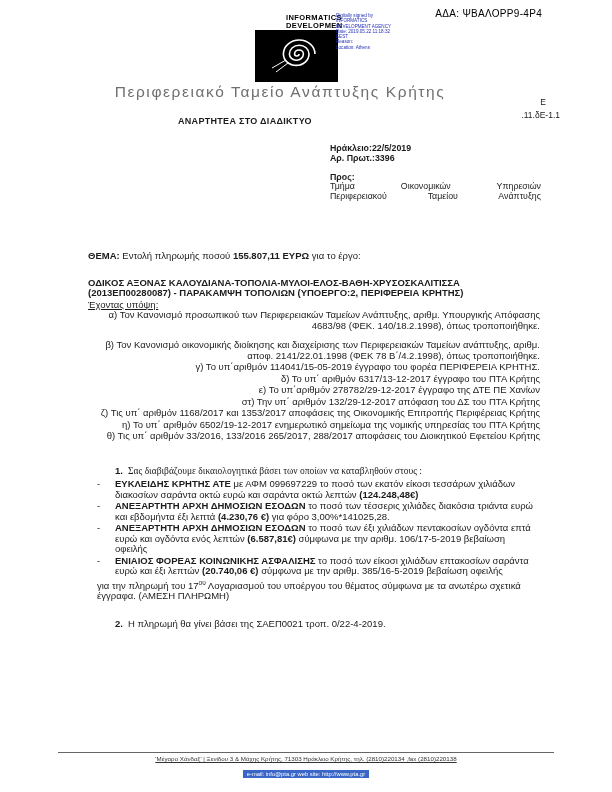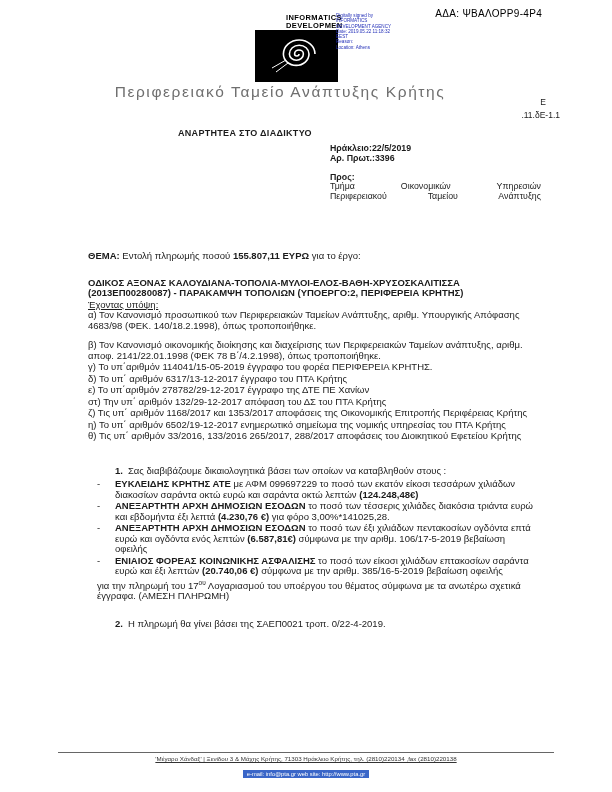--- a/index.html
+++ b/index.html
@@ -9,37 +9,37 @@
   }
   
   .ada{position:absolute;top:8px;right:70px;font-size:10px;letter-spacing:.3px;color:#000;}
   .stamp-name{position:absolute;top:14px;left:286px;font-size:7.5px;font-weight:bold;line-height:8px;color:#000;letter-spacing:.4px;}
   .stamp-details{position:absolute;top:13px;left:336px;width:78px;font-size:4.6px;line-height:5.3px;color:#2430b8;white-space:pre-line;z-index:3;}
   .logo-box{position:absolute;top:30px;left:255px;width:83px;height:52px;background:#000;display:flex;align-items:center;justify-content:center;z-index:1;}
   .org-title{position:absolute;top:83px;left:0;width:100%;text-align:center;transform:translateX(-26px);
     font-size:15.5px;letter-spacing:1.6px;color:#6f6f6f;}
   .ref-top{position:absolute;top:97px;right:66px;font-size:8.5px;}
   .ref-bottom{position:absolute;top:110px;right:52px;font-size:8.5px;}
-  .anartitea{position:absolute;top:128px;left:178px;font-size:9px;font-weight:bold;letter-spacing:.3px;}
+  .anartitea{position:absolute;top:116px;left:178px;font-size:9px;font-weight:bold;letter-spacing:.3px;}
   
   .sender{position:absolute;top:144px;left:88px;font-size:8.8px;line-height:9.8px;}
   .meta{position:absolute;top:144px;left:330px;width:211px;font-size:8.8px;line-height:9.8px;}
   .meta .b{font-weight:bold;}
   .meta .gap{height:9px;}
   .justify-line{text-align:justify;text-align-last:justify;}
   
   .doc-body{position:absolute;top:251px;left:88px;width:452px;font-size:9.5px;line-height:10.5px;}
   .subject b{font-weight:bold;}
   .project{font-weight:bold;margin-top:16px;}
   .considering-heading{text-decoration:underline;margin-top:1px;}
-  .c-item{margin:0 0 1px 0;}
+  .c-item{margin:0 0 1px 0;text-align:right;}
   .c-item.sp{margin-bottom:9px;}
   .num-row{display:flex;margin-top:24px;}
   .num-row .num{width:13px;margin-left:27px;flex:none;font-weight:bold;}
-  .num-row .txt{flex:1;}
+  .num-row .txt{flex:1;font-family:Liberation Serif, serif;}
   .pay-list{margin-top:3px;}
   .pay-item{display:flex;margin:0 0 1px 9px;}
   .pay-item .dash{width:18px;flex:none;}
   .pay-item .ptxt{flex:1;}
   .pay-item b{font-weight:bold;margin-top:17px;}
   .closing{margin:1px 0 0 9px;}
   .closing sup{font-size:6.5px;}
   .item2{display:flex;margin-top:17px;}
   .item2 .num{width:13px;margin-left:27px;flex:none;font-weight:bold;}
   

